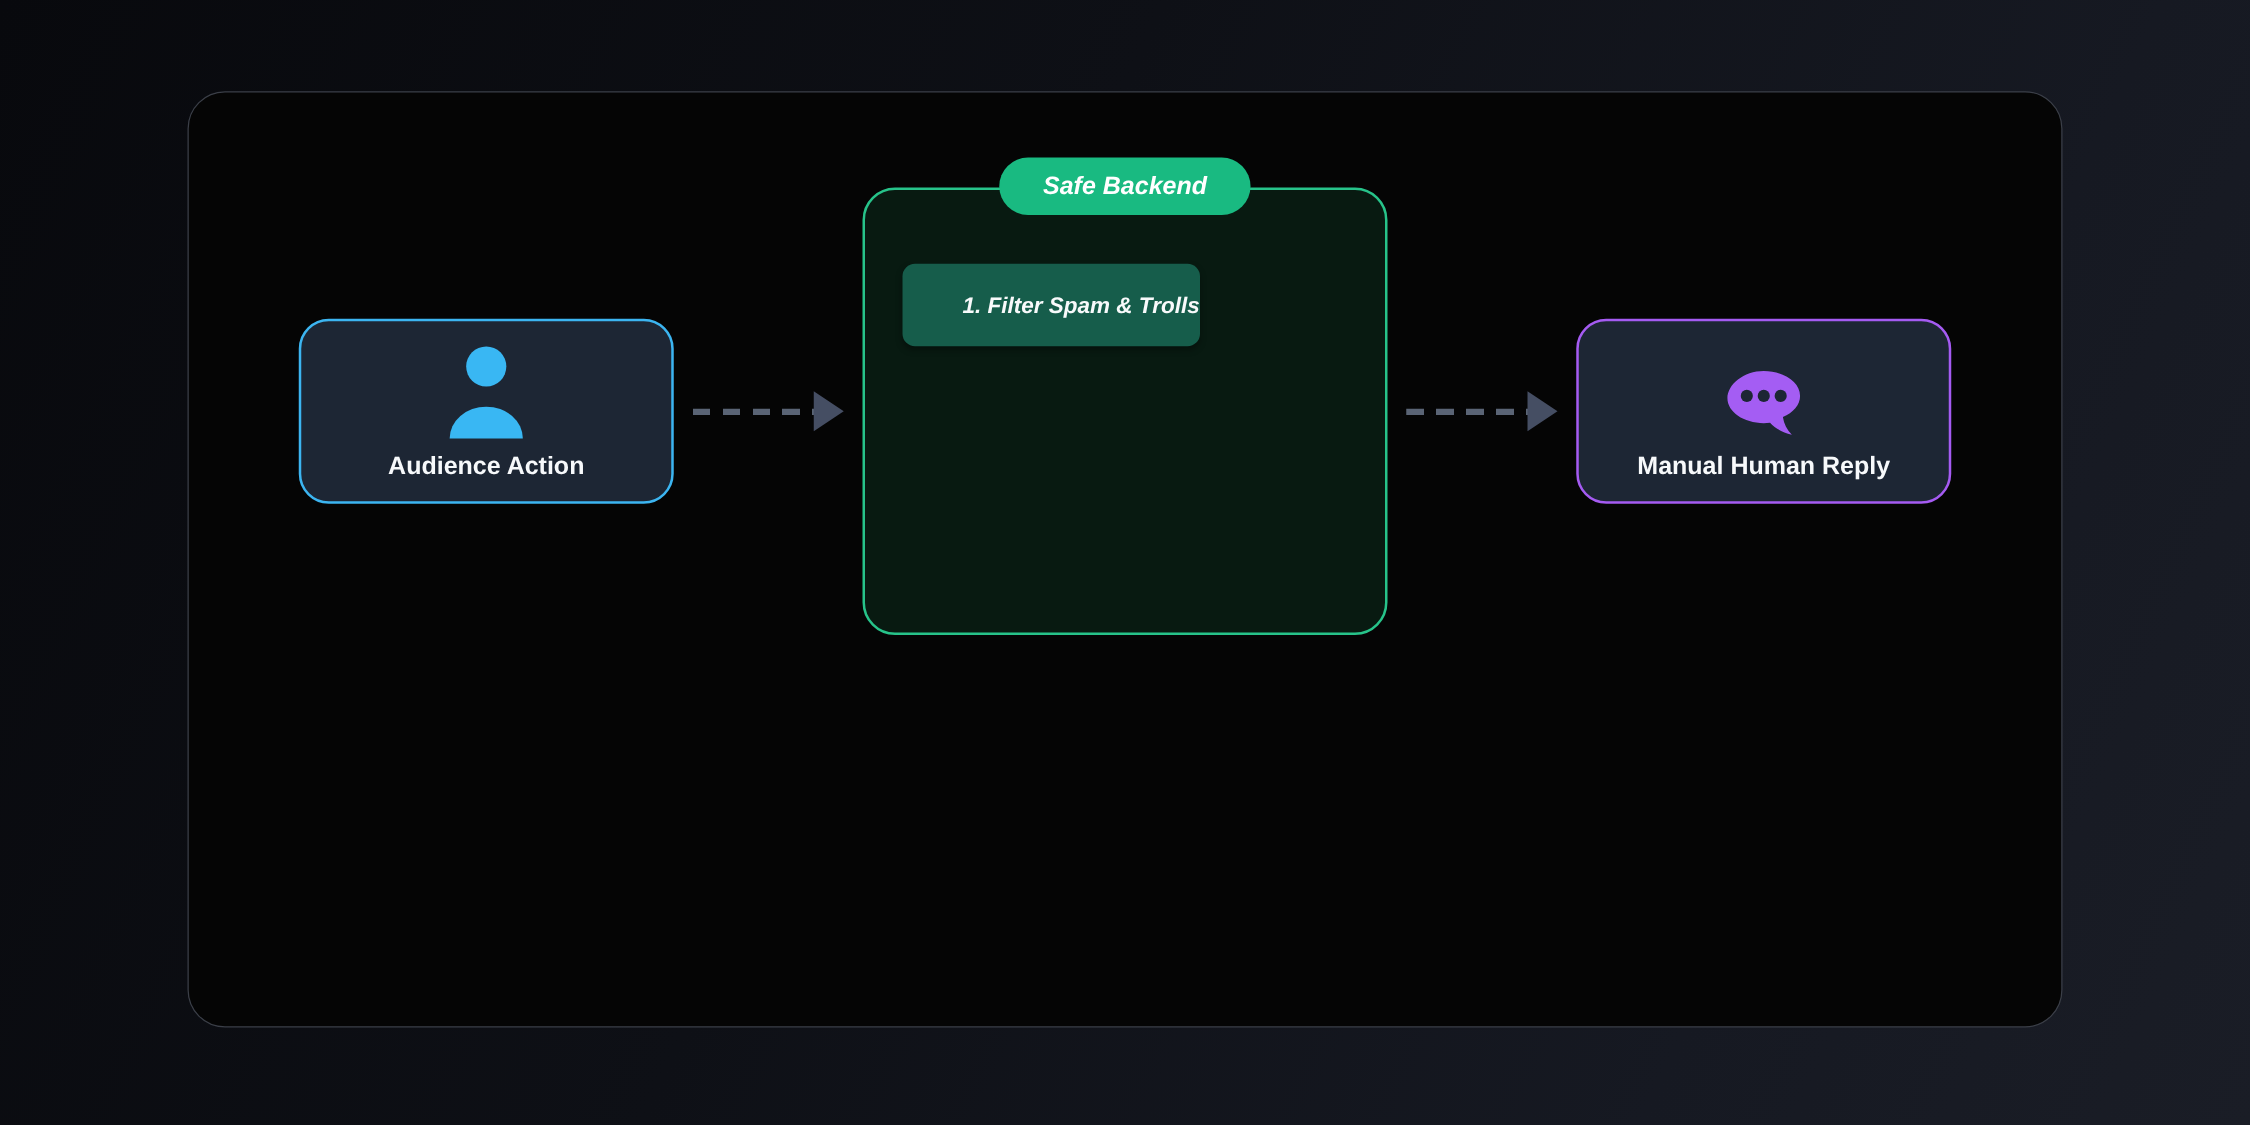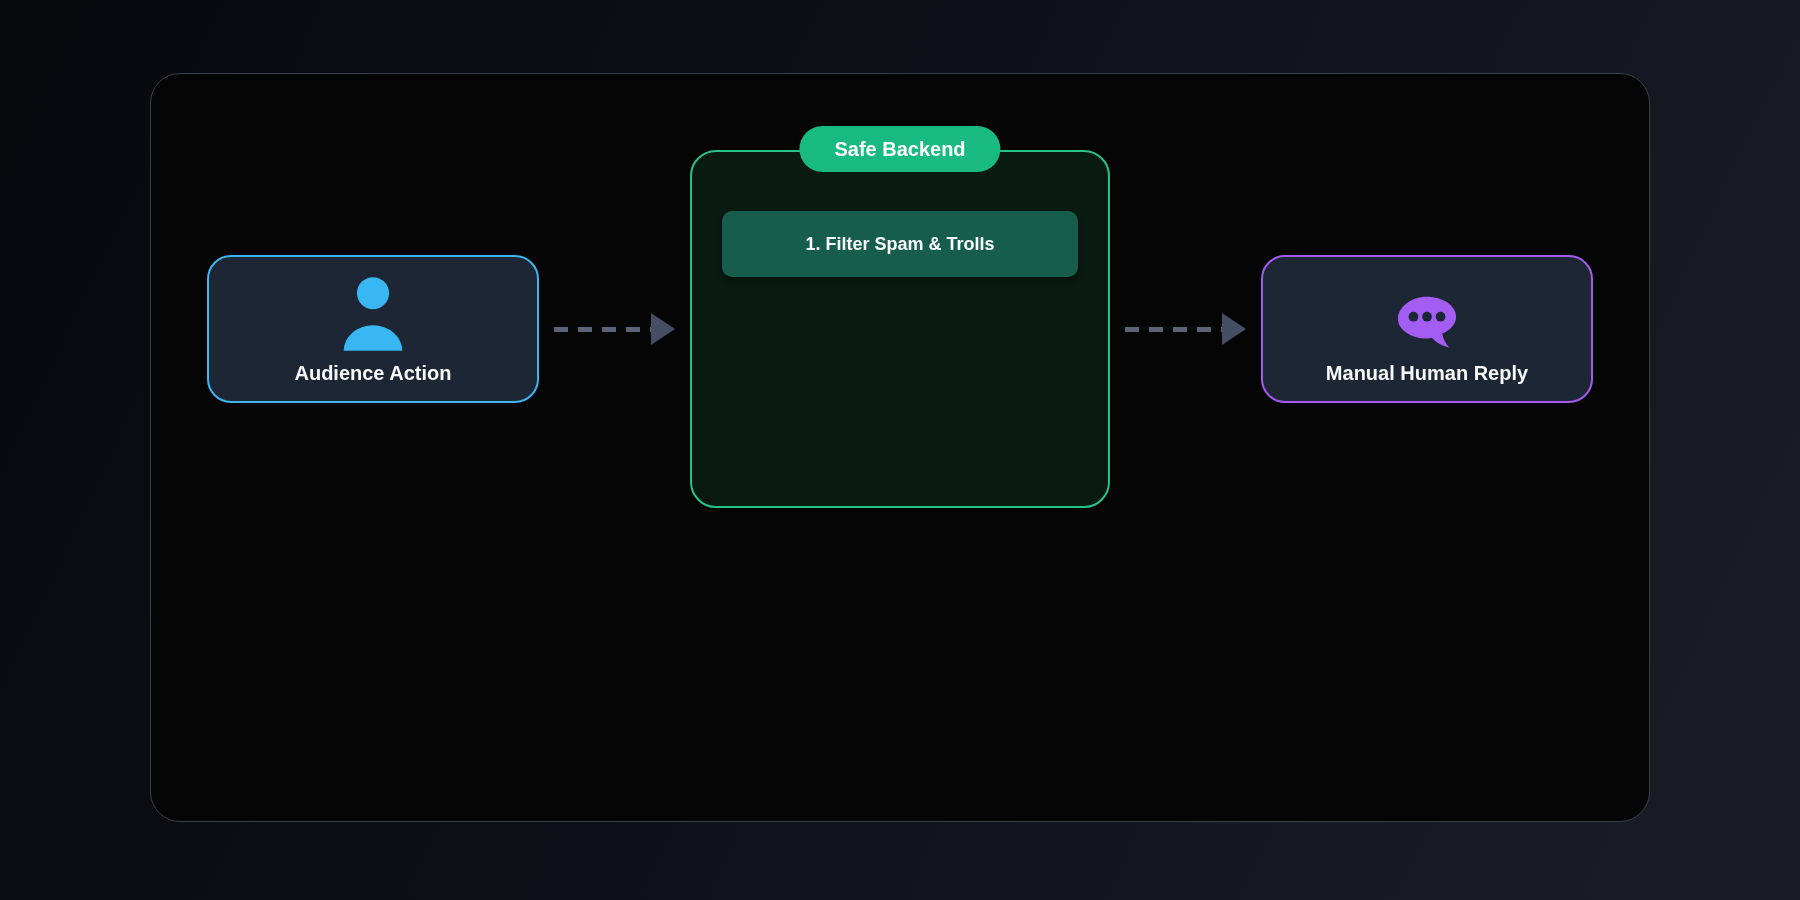--- a/index.html
+++ b/index.html
@@ -45,21 +45,21 @@
   }
   .flow {
     margin-top: 76px;
     display: flex;
     align-items: center;
     justify-content: center;
   }
   
   .node {
     box-sizing: border-box;
-    width: 332px;
+    width: 300px;
     height: 148px;
     border-radius: 24px;
     border: 2px solid;
     background: #1d2634;
     display: flex;
     flex-direction: column;
     align-items: center;
     justify-content: center;
     gap: 9px;
   }
@@ -96,22 +96,23 @@
   .panel {
     position: relative;
     box-sizing: border-box;
     width: 420px;
     height: 358px;
     border: 2px solid #27c38a;
     border-radius: 26px;
     background: #081a11;
     padding: 59px 30px 0 30px;
     display: flex;
-    flex-direction: column;
+    flex-direction: row;
     gap: 10px;
+    font-style: italic;
   }
   .badge {
     position: absolute;
     top: -26px;
     left: 50%;
     transform: translateX(-50%);
     background: #19ba81;
     color: #ffffff;
     font-size: 20px;
     font-weight: bold;
@@ -125,20 +126,21 @@
     height: 66px;
     border-radius: 10px;
     background: #165d4b;
     color: #f8fafb;
     font-size: 18px;
     font-weight: bold;
     display: flex;
     align-items: center;
     justify-content: center;
     box-shadow: 0 3px 5px rgba(0,0,0,0.35);
+    padding-left: 48px;
   }
   .chat-svg { transform: scaleX(-1); }
 </style>
 </head>
 <body>
 
 <div class="page">
   <div class="card">
 
 

